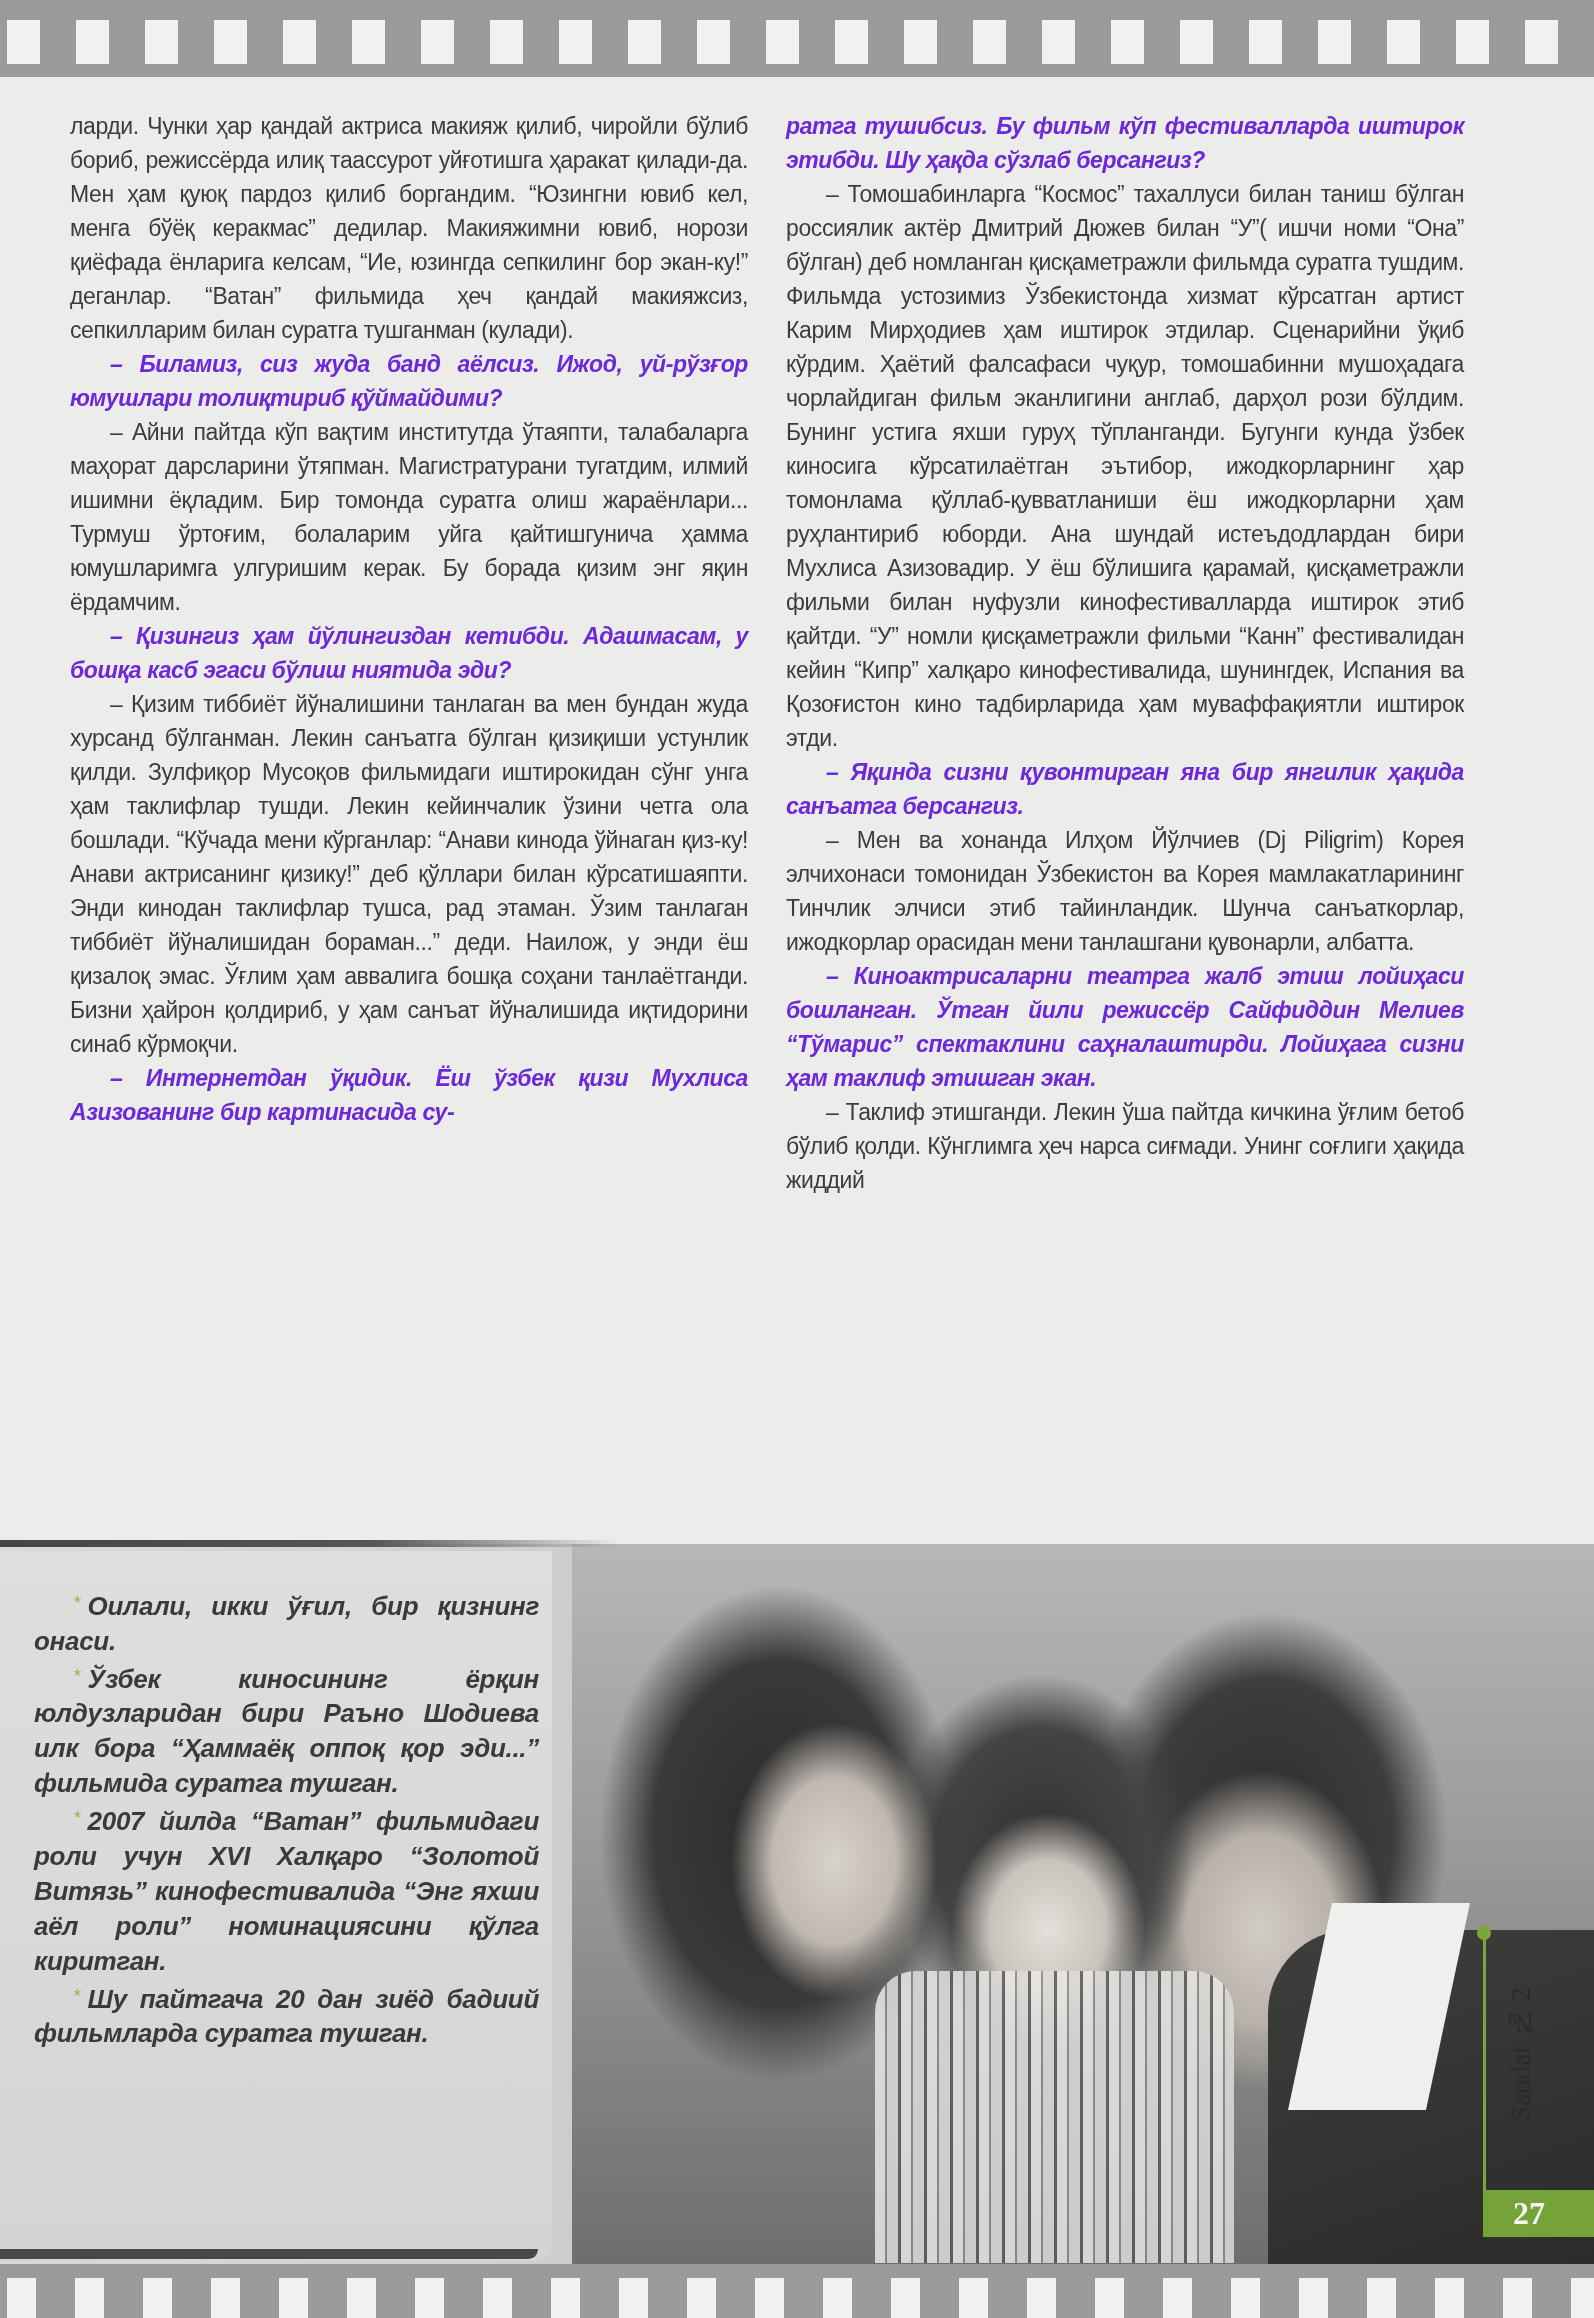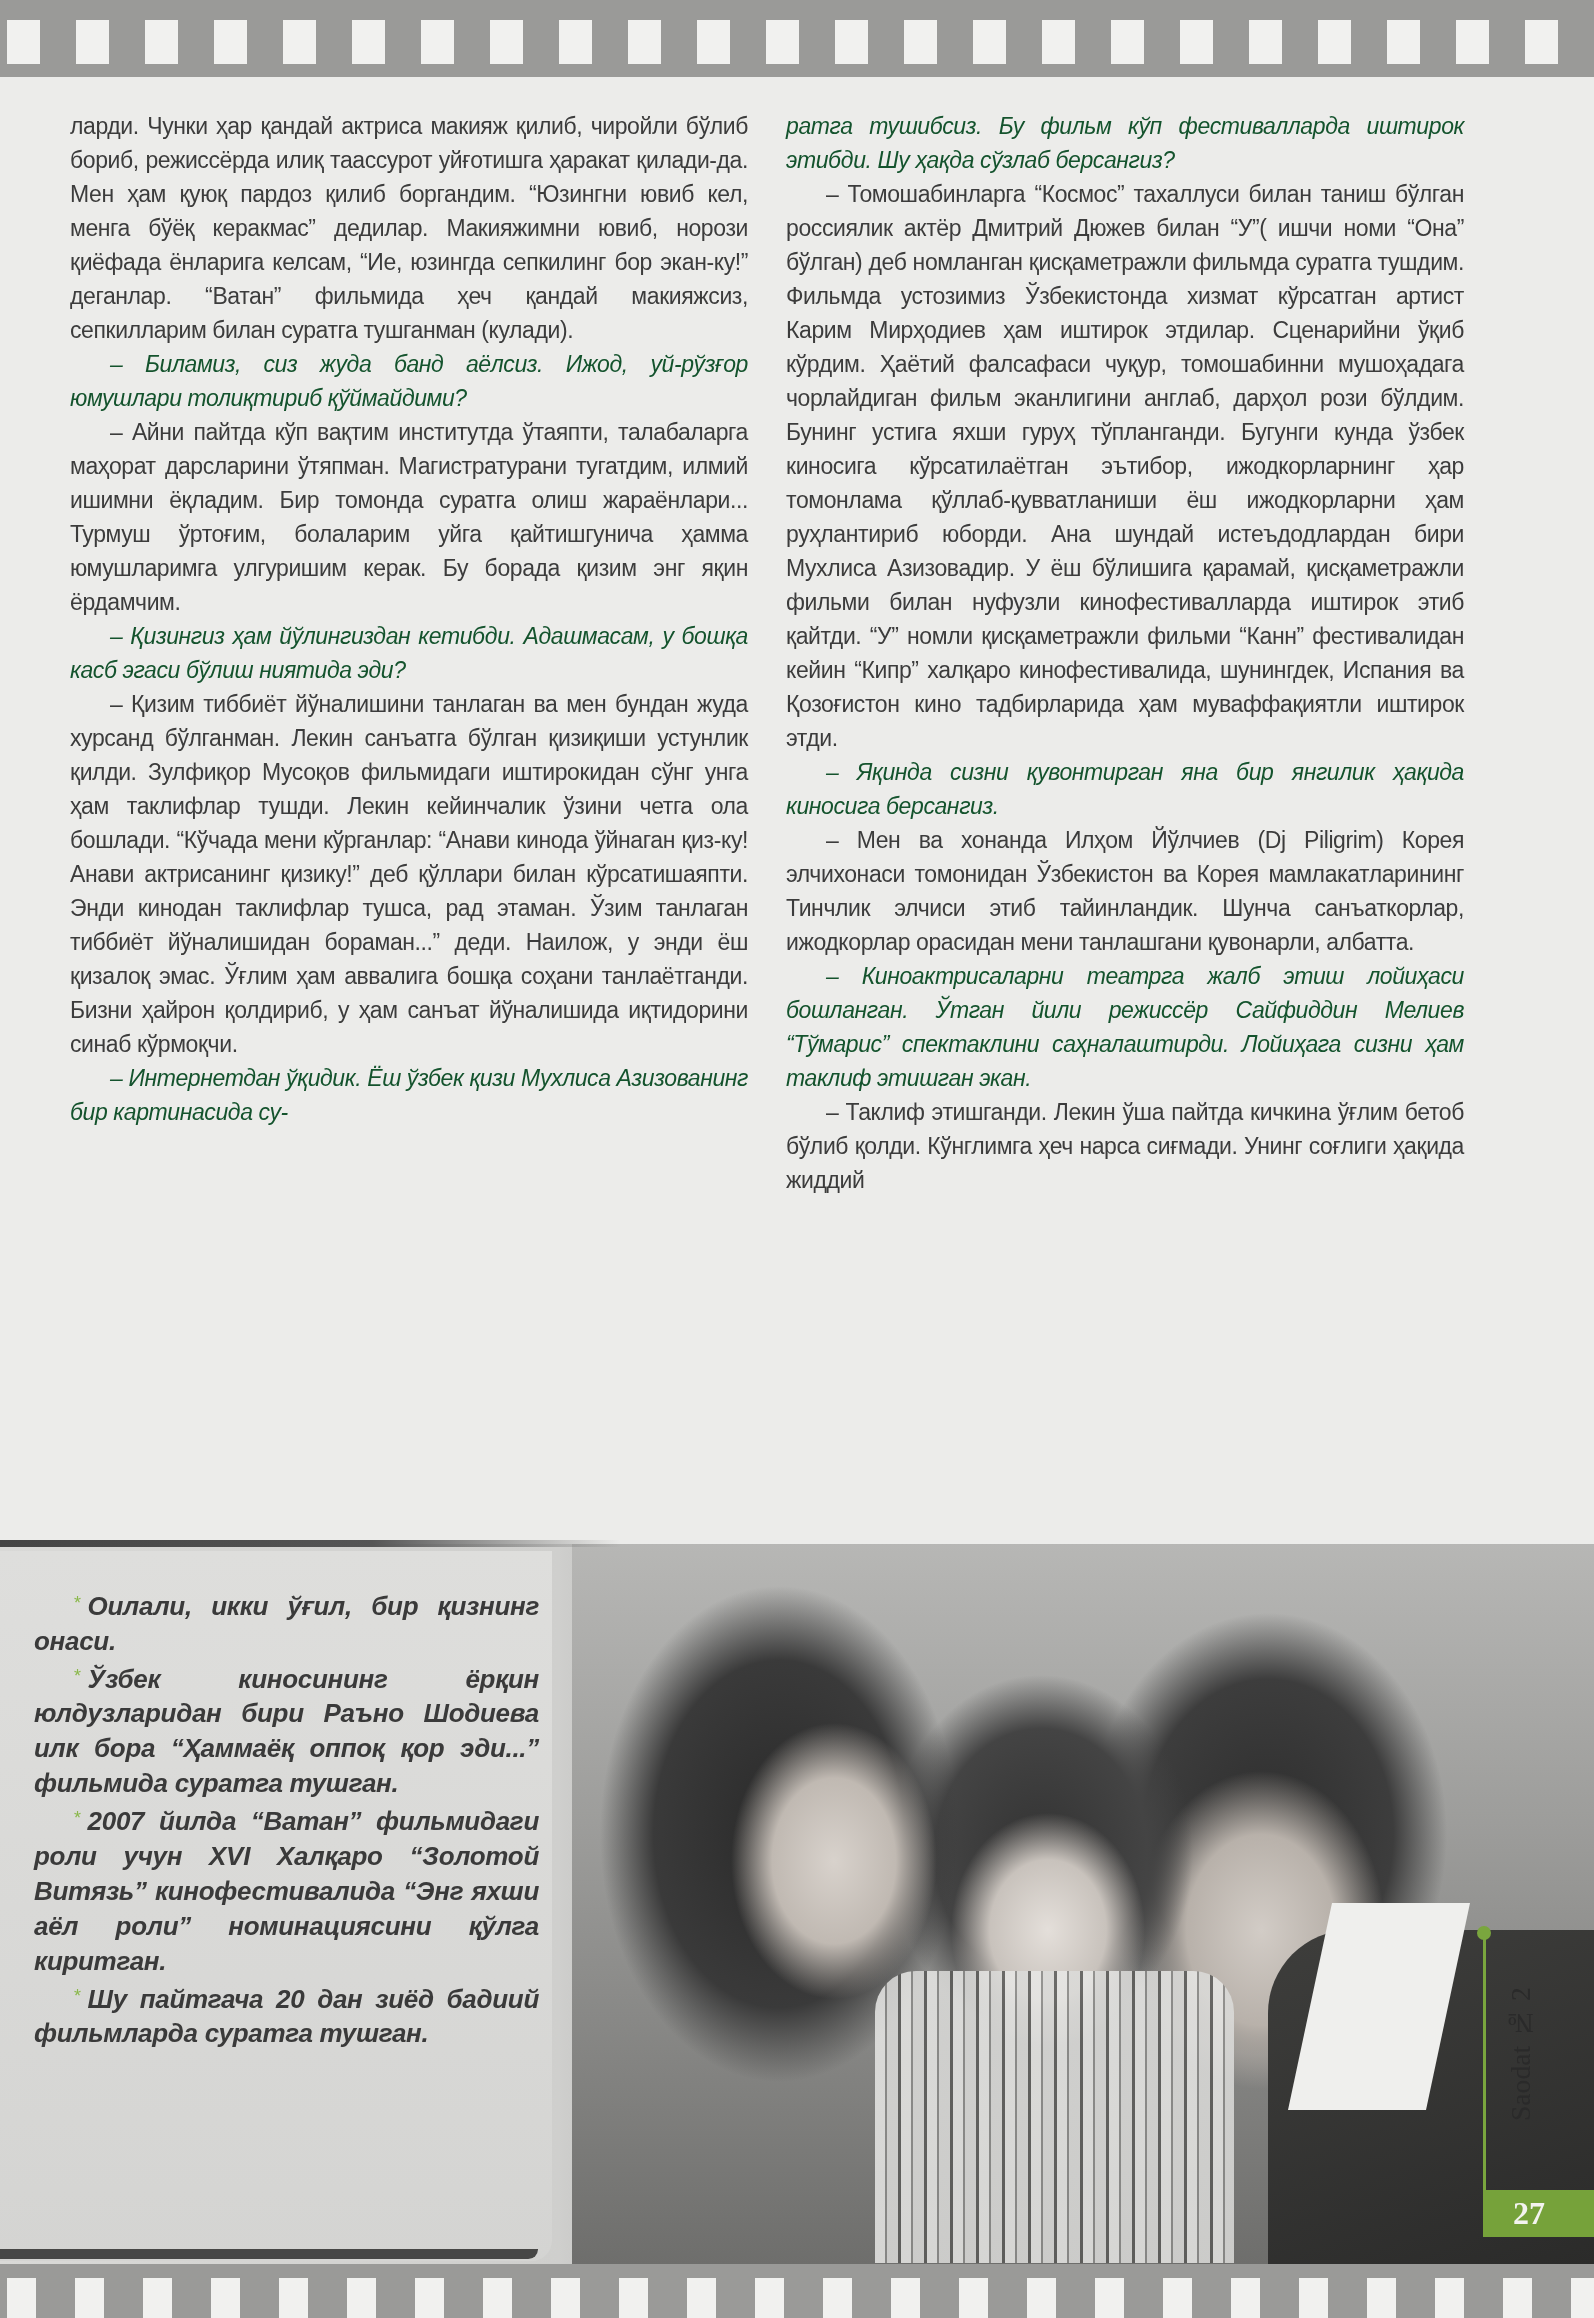--- a/index.html
+++ b/index.html
@@ -35,22 +35,22 @@
     line-height: 34px;
     text-align: justify;
     font-family: "Liberation Sans", sans-serif;
     letter-spacing: -0.4px;
   }
   .col.left { left: 70px; width: 678px; }
   .col.right { left: 786px; width: 678px; }
   .col p { text-indent: 40px; }
   .col p.cont { text-indent: 0; }
   .col p.q {
-    color: #14532d;
-    font-weight: normal;
+    color: #6d28d9;
+    font-weight: bold;
     font-style: italic;
   }
   .col p.q.cont { text-indent: 0; }
 
   .lower {
     position: absolute; left: 0; top: 1544px;
     width: 1595px; height: 720px;
     background: linear-gradient(90deg, #d9d9d7 0%, #cfcfcd 35%, #8d8d8b 55%, #6a6a68 75%, #4e4e4c 100%);
     overflow: hidden;
   }
@@ -169,21 +169,21 @@
   <p class="q">– Биламиз, сиз жуда банд аёлсиз. Ижод, уй-рўзғор юмушлари толиқтириб қўймайдими?</p>
   <p>– Айни пайтда кўп вақтим институтда ўтаяпти, талабаларга маҳорат дарсларини ўтяпман. Магистратурани тугатдим, илмий ишимни ёқладим. Бир томонда суратга олиш жараёнлари... Турмуш ўртоғим, болаларим уйга қайтишгунича ҳамма юмушларимга улгуришим керак. Бу борада қизим энг яқин ёрдамчим.</p>
   <p class="q">– Қизингиз ҳам йўлингиздан кетибди. Адашмасам, у бошқа касб эгаси бўлиш ниятида эди?</p>
   <p>– Қизим тиббиёт йўналишини танлаган ва мен бундан жуда хурсанд бўлганман. Лекин санъатга бўлган қизиқиши устунлик қилди. Зулфиқор Мусоқов фильмидаги иштирокидан сўнг унга ҳам таклифлар тушди. Лекин кейинчалик ўзини четга ола бошлади. “Кўчада мени кўрганлар: “Анави кинода ўйнаган қиз-ку! Анави актрисанинг қизику!” деб қўллари билан кўрсатишаяпти. Энди кинодан таклифлар тушса, рад этаман. Ўзим танлаган тиббиёт йўналишидан бораман...” деди. Наилож, у энди ёш қизалоқ эмас. Ўғлим ҳам аввалига бошқа соҳани танлаётганди. Бизни ҳайрон қолдириб, у ҳам санъат йўналишида иқтидорини синаб кўрмоқчи.</p>
   <p class="q">– Интернетдан ўқидик. Ёш ўзбек қизи Мухлиса Азизованинг бир картинасида су-</p>
 </div>
 
 <div class="col right">
   <p class="q cont">ратга тушибсиз. Бу фильм кўп фестивалларда иштирок этибди. Шу ҳақда сўзлаб берсангиз?</p>
   <p>– Томошабинларга “Космос” тахаллуси билан таниш бўлган россиялик актёр Дмитрий Дюжев билан “У”( ишчи номи “Она” бўлган) деб номланган қисқаметражли фильмда суратга тушдим. Фильмда устозимиз Ўзбекистонда хизмат кўрсатган артист Карим Мирҳодиев ҳам иштирок этдилар. Сценарийни ўқиб кўрдим. Ҳаётий фалсафаси чуқур, томошабинни мушоҳадага чорлайдиган фильм эканлигини англаб, дарҳол рози бўлдим. Бунинг устига яхши гуруҳ тўпланганди. Бугунги кунда ўзбек киносига кўрсатилаётган эътибор, ижодкорларнинг ҳар томонлама қўллаб-қувватланиши ёш ижодкорларни ҳам руҳлантириб юборди. Ана шундай истеъдодлардан бири Мухлиса Азизовадир. У ёш бўлишига қарамай, қисқаметражли фильми билан нуфузли кинофестивалларда иштирок этиб қайтди. “У” номли қисқаметражли фильми “Канн” фестивалидан кейин “Кипр” халқаро кинофестивалида, шунингдек, Испания ва Қозоғистон кино тадбирларида ҳам муваффақиятли иштирок этди.</p>
-  <p class="q">– Яқинда сизни қувонтирган яна бир янгилик ҳақида киносига берсангиз.</p>
+  <p class="q">– Яқинда сизни қувонтирган яна бир янгилик ҳақида санъатга берсангиз.</p>
   <p>– Мен ва хонанда Илҳом Йўлчиев (Dj Piligrim) Корея элчихонаси томонидан Ўзбекистон ва Корея мамлакатларининг Тинчлик элчиси этиб тайинландик. Шунча санъаткорлар, ижодкорлар орасидан мени танлашгани қувонарли, албатта.</p>
   <p class="q">– Киноактрисаларни театрга жалб этиш лойиҳаси бошланган. Ўтган йили режиссёр Сайфиддин Мелиев “Тўмарис” спектаклини саҳналаштирди. Лойиҳага сизни ҳам таклиф этишган экан.</p>
   <p>– Таклиф этишганди. Лекин ўша пайтда кичкина ўғлим бетоб бўлиб қолди. Кўнглимга ҳеч нарса сиғмади. Унинг соғлиги ҳақида жиддий</p>
 </div>
 
 <div class="lower">
   <div class="photo" title="Family portrait: woman, small boy in plaid shirt, and smiling man in suit (black-and-white)">
     <div class="photo-suit"></div>
     <div class="photo-collar"></div>
     <div class="photo-child-shirt"></div>

